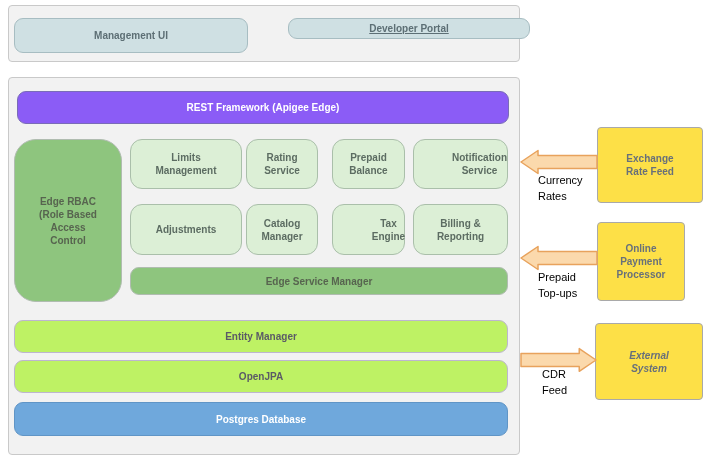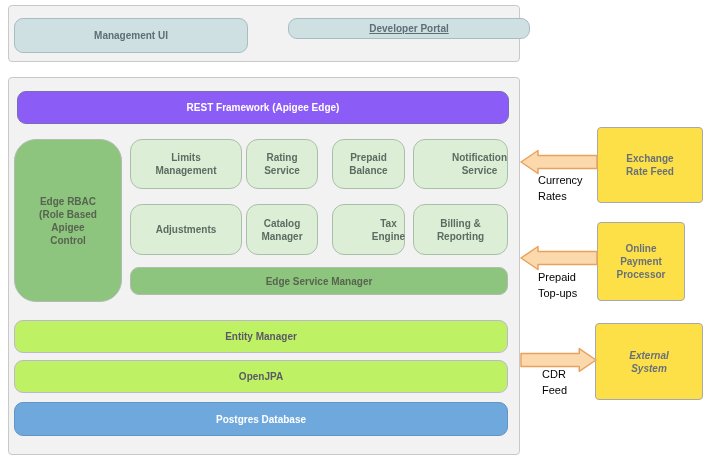--- a/index.html
+++ b/index.html
@@ -40,21 +40,21 @@
 
 <div class="panel" style="left:8px;top:77px;width:512px;height:378px;"></div>
 
 <div class="box purple" style="left:17px;top:91px;width:492px;height:33px;">
   <span>REST Framework (Apigee Edge)</span>
 </div>
 
 <div class="box green rbac" style="left:14px;top:139px;width:108px;height:163px;">
   <span>Edge RBAC
 (Role Based
-Apigee
+Access
 Control</span>
 </div>
 
 <div class="box lightgreen" style="left:130px;top:139px;width:112px;height:50px;">
   <span>Limits
 Management</span>
 </div>
 <div class="box lightgreen" style="left:246px;top:139px;width:72px;height:50px;">
   <span>Rating
 Service</span>

